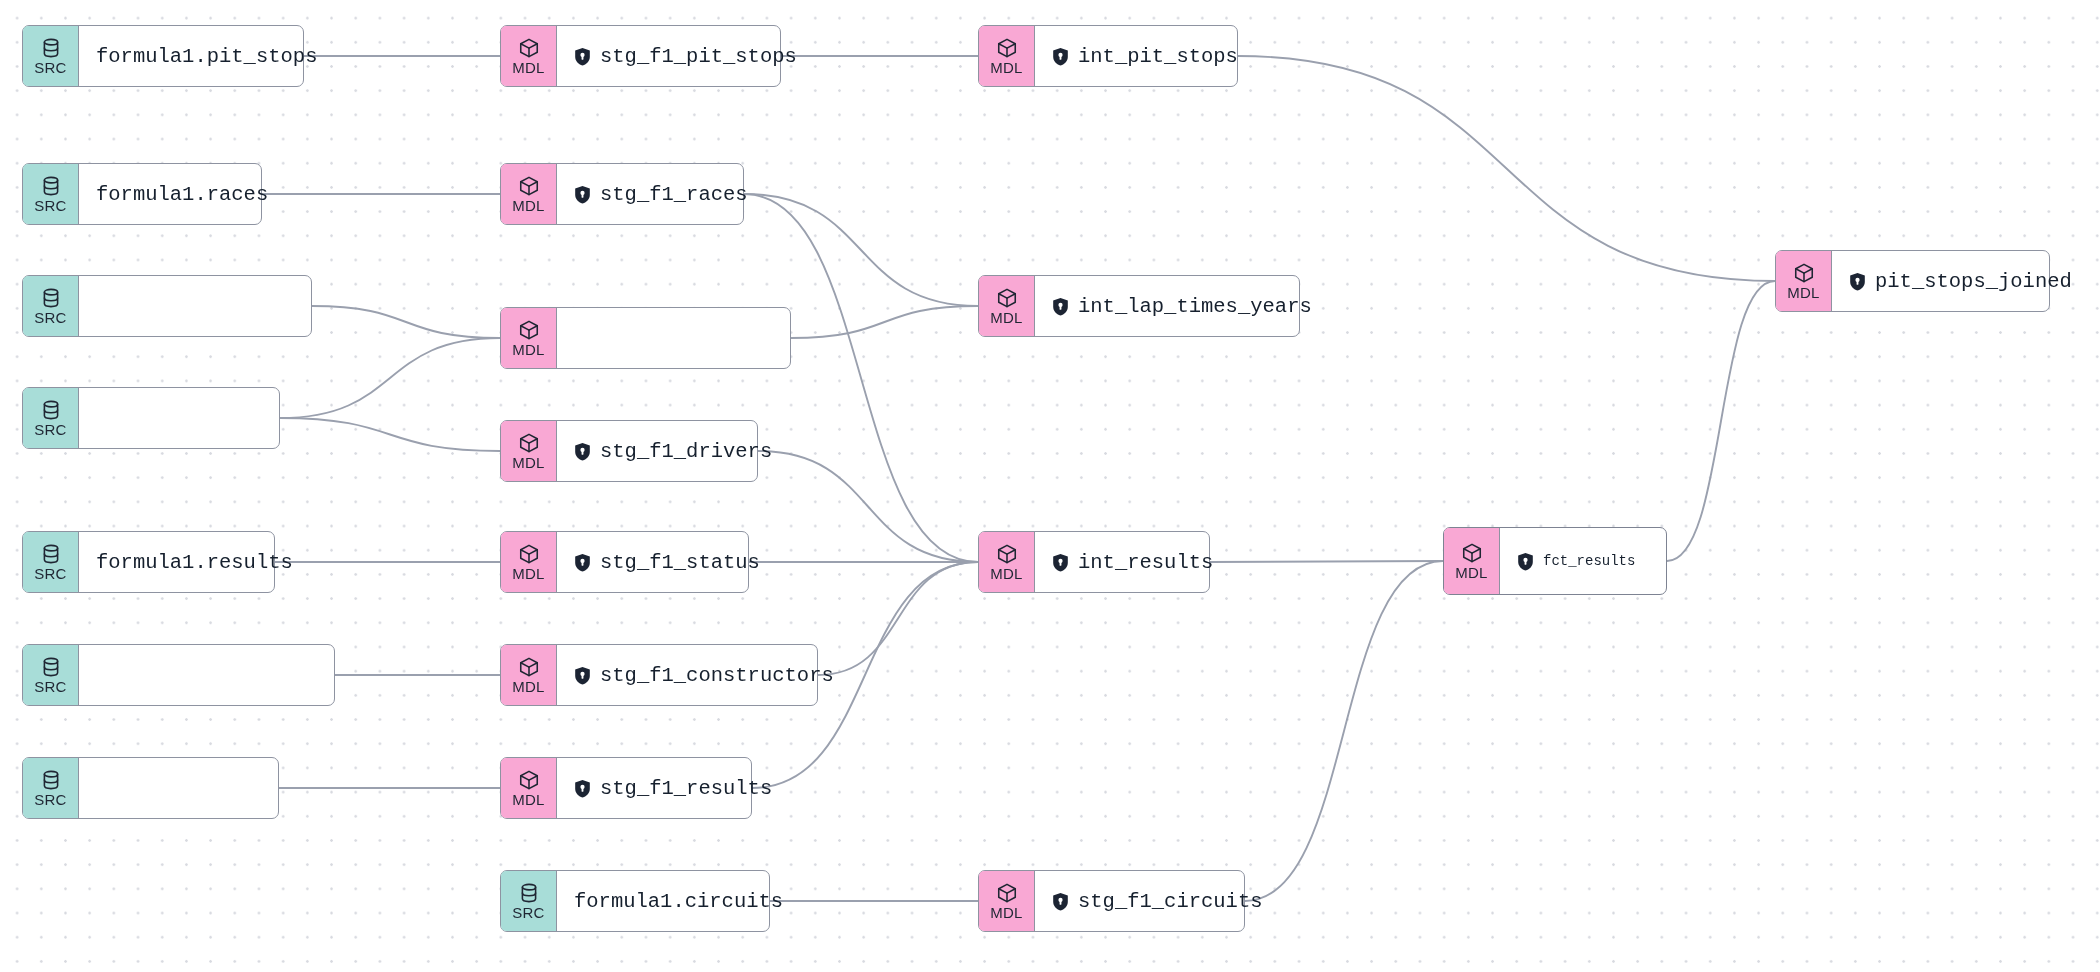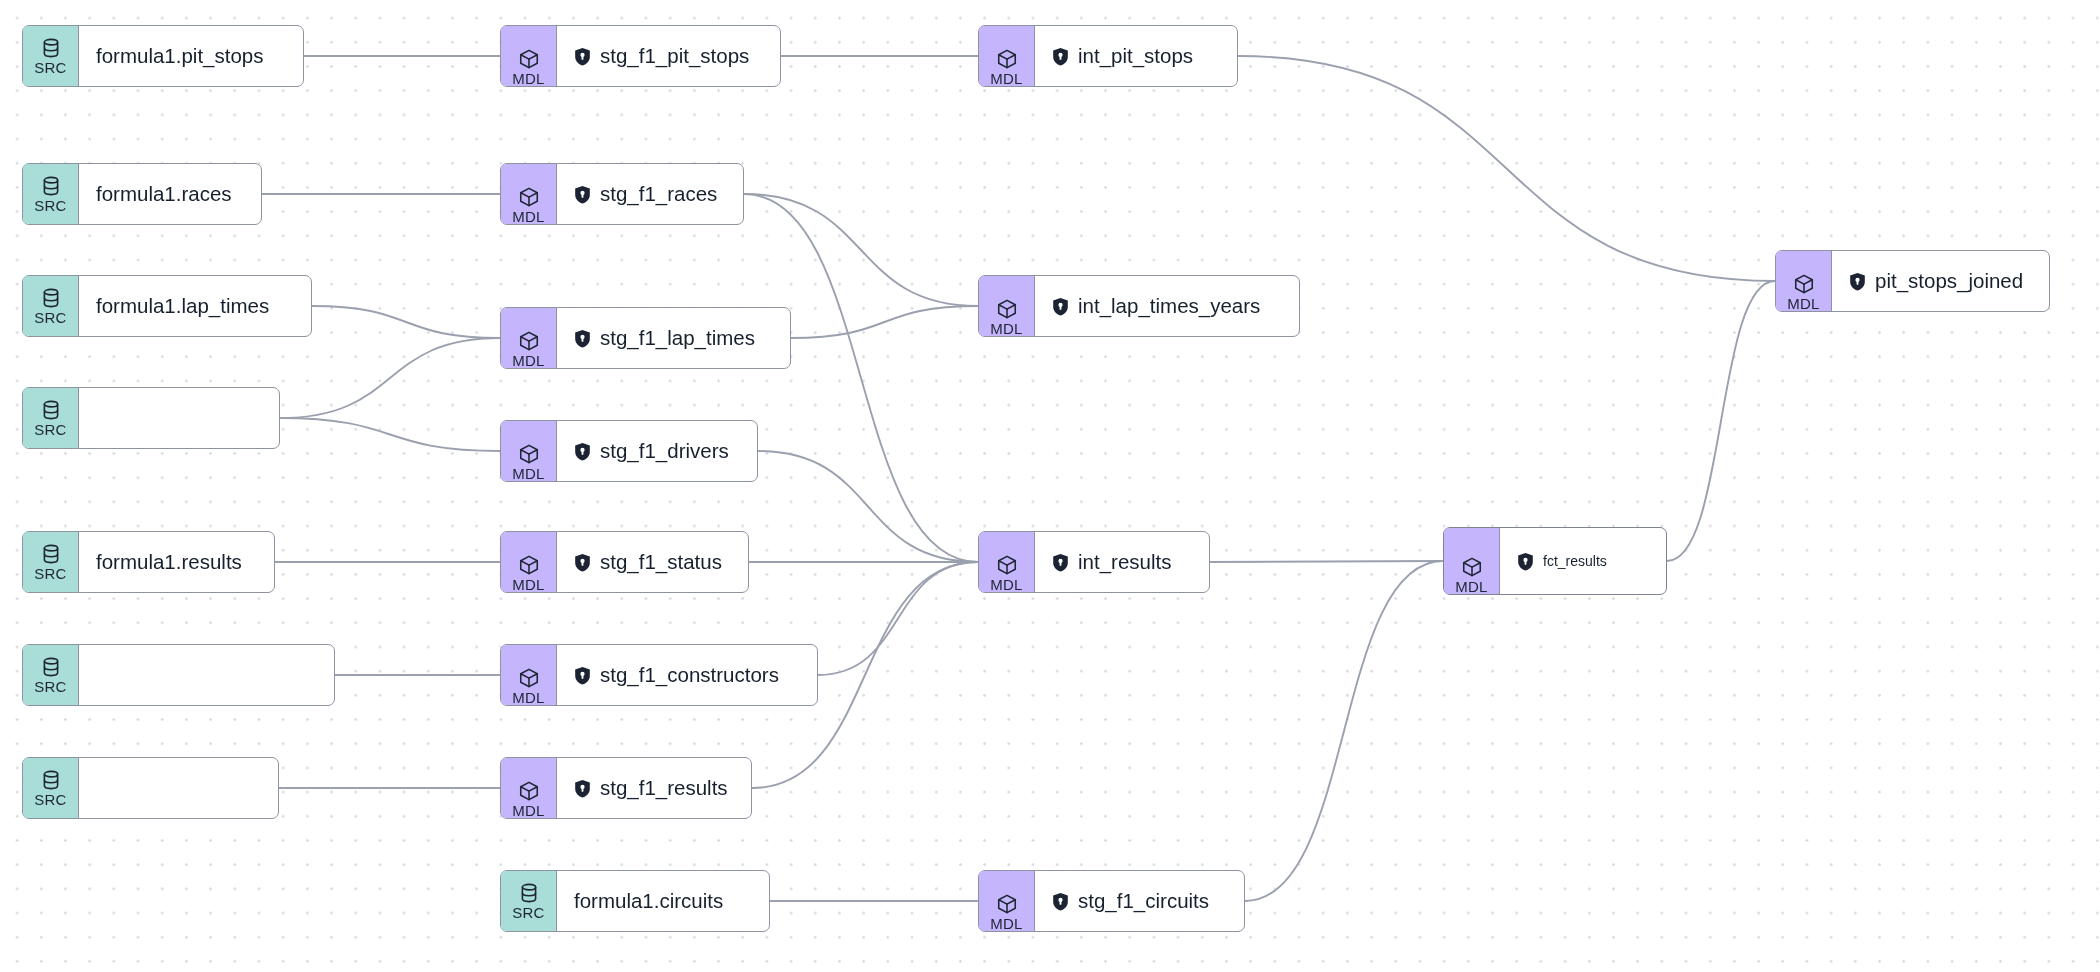--- a/index.html
+++ b/index.html
@@ -52,41 +52,41 @@
     display: flex;
     flex-direction: column;
     align-items: center;
     justify-content: center;
     gap: 1px;
     border-right: 1.6px solid #8e93a1;
     border-radius: 5px 0 0 5px;
     box-sizing: border-box;
   }
   .badge.src { background: #a8ddd8; }
-  .badge.mdl { background: #c4b5fd; justify-content: flex-end; }
+  .badge.mdl { background: #f9a8d4; }
   .badge svg { display: block; }
   .badge-text {
     font-size: 15px;
     line-height: 15px;
     color: #1f2633;
     letter-spacing: 0.2px;
     font-family: "Liberation Sans", sans-serif;
   }
   .body {
     flex: 1 1 auto;
     display: flex;
     align-items: center;
     gap: 9px;
     padding: 0 16px 0 17px;
     white-space: nowrap;
   }
   .node-label {
     font-size: 20.5px;
     color: #16202e;
-    font-family: Liberation Sans, sans-serif;
+    font-family: Liberation Mono, monospace;
   }
   .node.emph .node-label { font-size: 14px; text-align: center; }
   .shield-icon { flex: 0 0 auto; display: block; }
 </style>
 </head>
 <body>
 
 <div id="canvas">
   <svg id="edge-layer" viewBox="0 0 2100 972" xmlns="http://www.w3.org/2000/svg">
       <path d="M 304 56 C 411.8 56, 392.2 56, 500 56"></path>
@@ -145,23 +145,20 @@
       <div class="badge src">
         <span>
           <svg class="ico" width="22" height="22" viewBox="0 0 24 24" fill="none" stroke="#1f2633" stroke-width="1.7" stroke-linecap="round" stroke-linejoin="round">
             <ellipse cx="12" cy="5.6" rx="7.2" ry="3"></ellipse>
             <path d="M4.8 5.6v12.8c0 1.66 3.22 3 7.2 3s7.2-1.34 7.2-3V5.6"></path>
             <path d="M4.8 11.9c0 1.66 3.22 3 7.2 3s7.2-1.34 7.2-3"></path>
           </svg>
         </span>
         <span class="badge-text">SRC</span>
       </div>
-      <div class="body">
-        <span class="node-label">formula1.lap_times</span>
-      </div>
     </div>
     <div class="node" style="left: 22px; top: 387px; width: 258px;">
       <div class="badge src">
         <span>
           <svg class="ico" width="22" height="22" viewBox="0 0 24 24" fill="none" stroke="#1f2633" stroke-width="1.7" stroke-linecap="round" stroke-linejoin="round">
             <ellipse cx="12" cy="5.6" rx="7.2" ry="3"></ellipse>
             <path d="M4.8 5.6v12.8c0 1.66 3.22 3 7.2 3s7.2-1.34 7.2-3V5.6"></path>
             <path d="M4.8 11.9c0 1.66 3.22 3 7.2 3s7.2-1.34 7.2-3"></path>
           </svg>
         </span>
@@ -269,30 +266,20 @@
     <div class="node" style="left: 500px; top: 307px; width: 291px;">
       <div class="badge mdl">
         <span>
           <svg class="ico" width="22" height="22" viewBox="0 0 24 24" fill="none" stroke="#1f2633" stroke-width="1.7" stroke-linecap="round" stroke-linejoin="round">
             <path d="M12 2.6 21 7.4v9.2L12 21.4 3 16.6V7.4z"></path>
             <path d="M3 7.4 12 12.2l9-4.8"></path>
             <path d="M12 12.2v9.2"></path>
           </svg>
         </span>
         <span class="badge-text">MDL</span>
-      </div>
-      <div class="body">
-        <span style="display: flex;">
-          <svg class="shield-icon" width="17" height="19" viewBox="0 0 20 22" xmlns="http://www.w3.org/2000/svg">
-            <path d="M10 .9 18.6 4v7.2c0 5.1-3.5 8.6-8.6 10.4C4.9 19.8 1.4 16.3 1.4 11.2V4z" fill="#1c2433"></path>
-            <circle cx="10" cy="9.1" r="2.5" fill="#ffffff"></circle>
-            <rect x="8.9" y="9.6" width="2.2" height="5.3" rx="1.05" fill="#ffffff"></rect>
-          </svg>
-        </span>
-        <span class="node-label">stg_f1_lap_times</span>
       </div>
     </div>
     <div class="node" style="left: 500px; top: 420px; width: 258px;">
       <div class="badge mdl">
         <span>
           <svg class="ico" width="22" height="22" viewBox="0 0 24 24" fill="none" stroke="#1f2633" stroke-width="1.7" stroke-linecap="round" stroke-linejoin="round">
             <path d="M12 2.6 21 7.4v9.2L12 21.4 3 16.6V7.4z"></path>
             <path d="M3 7.4 12 12.2l9-4.8"></path>
             <path d="M12 12.2v9.2"></path>
           </svg>

